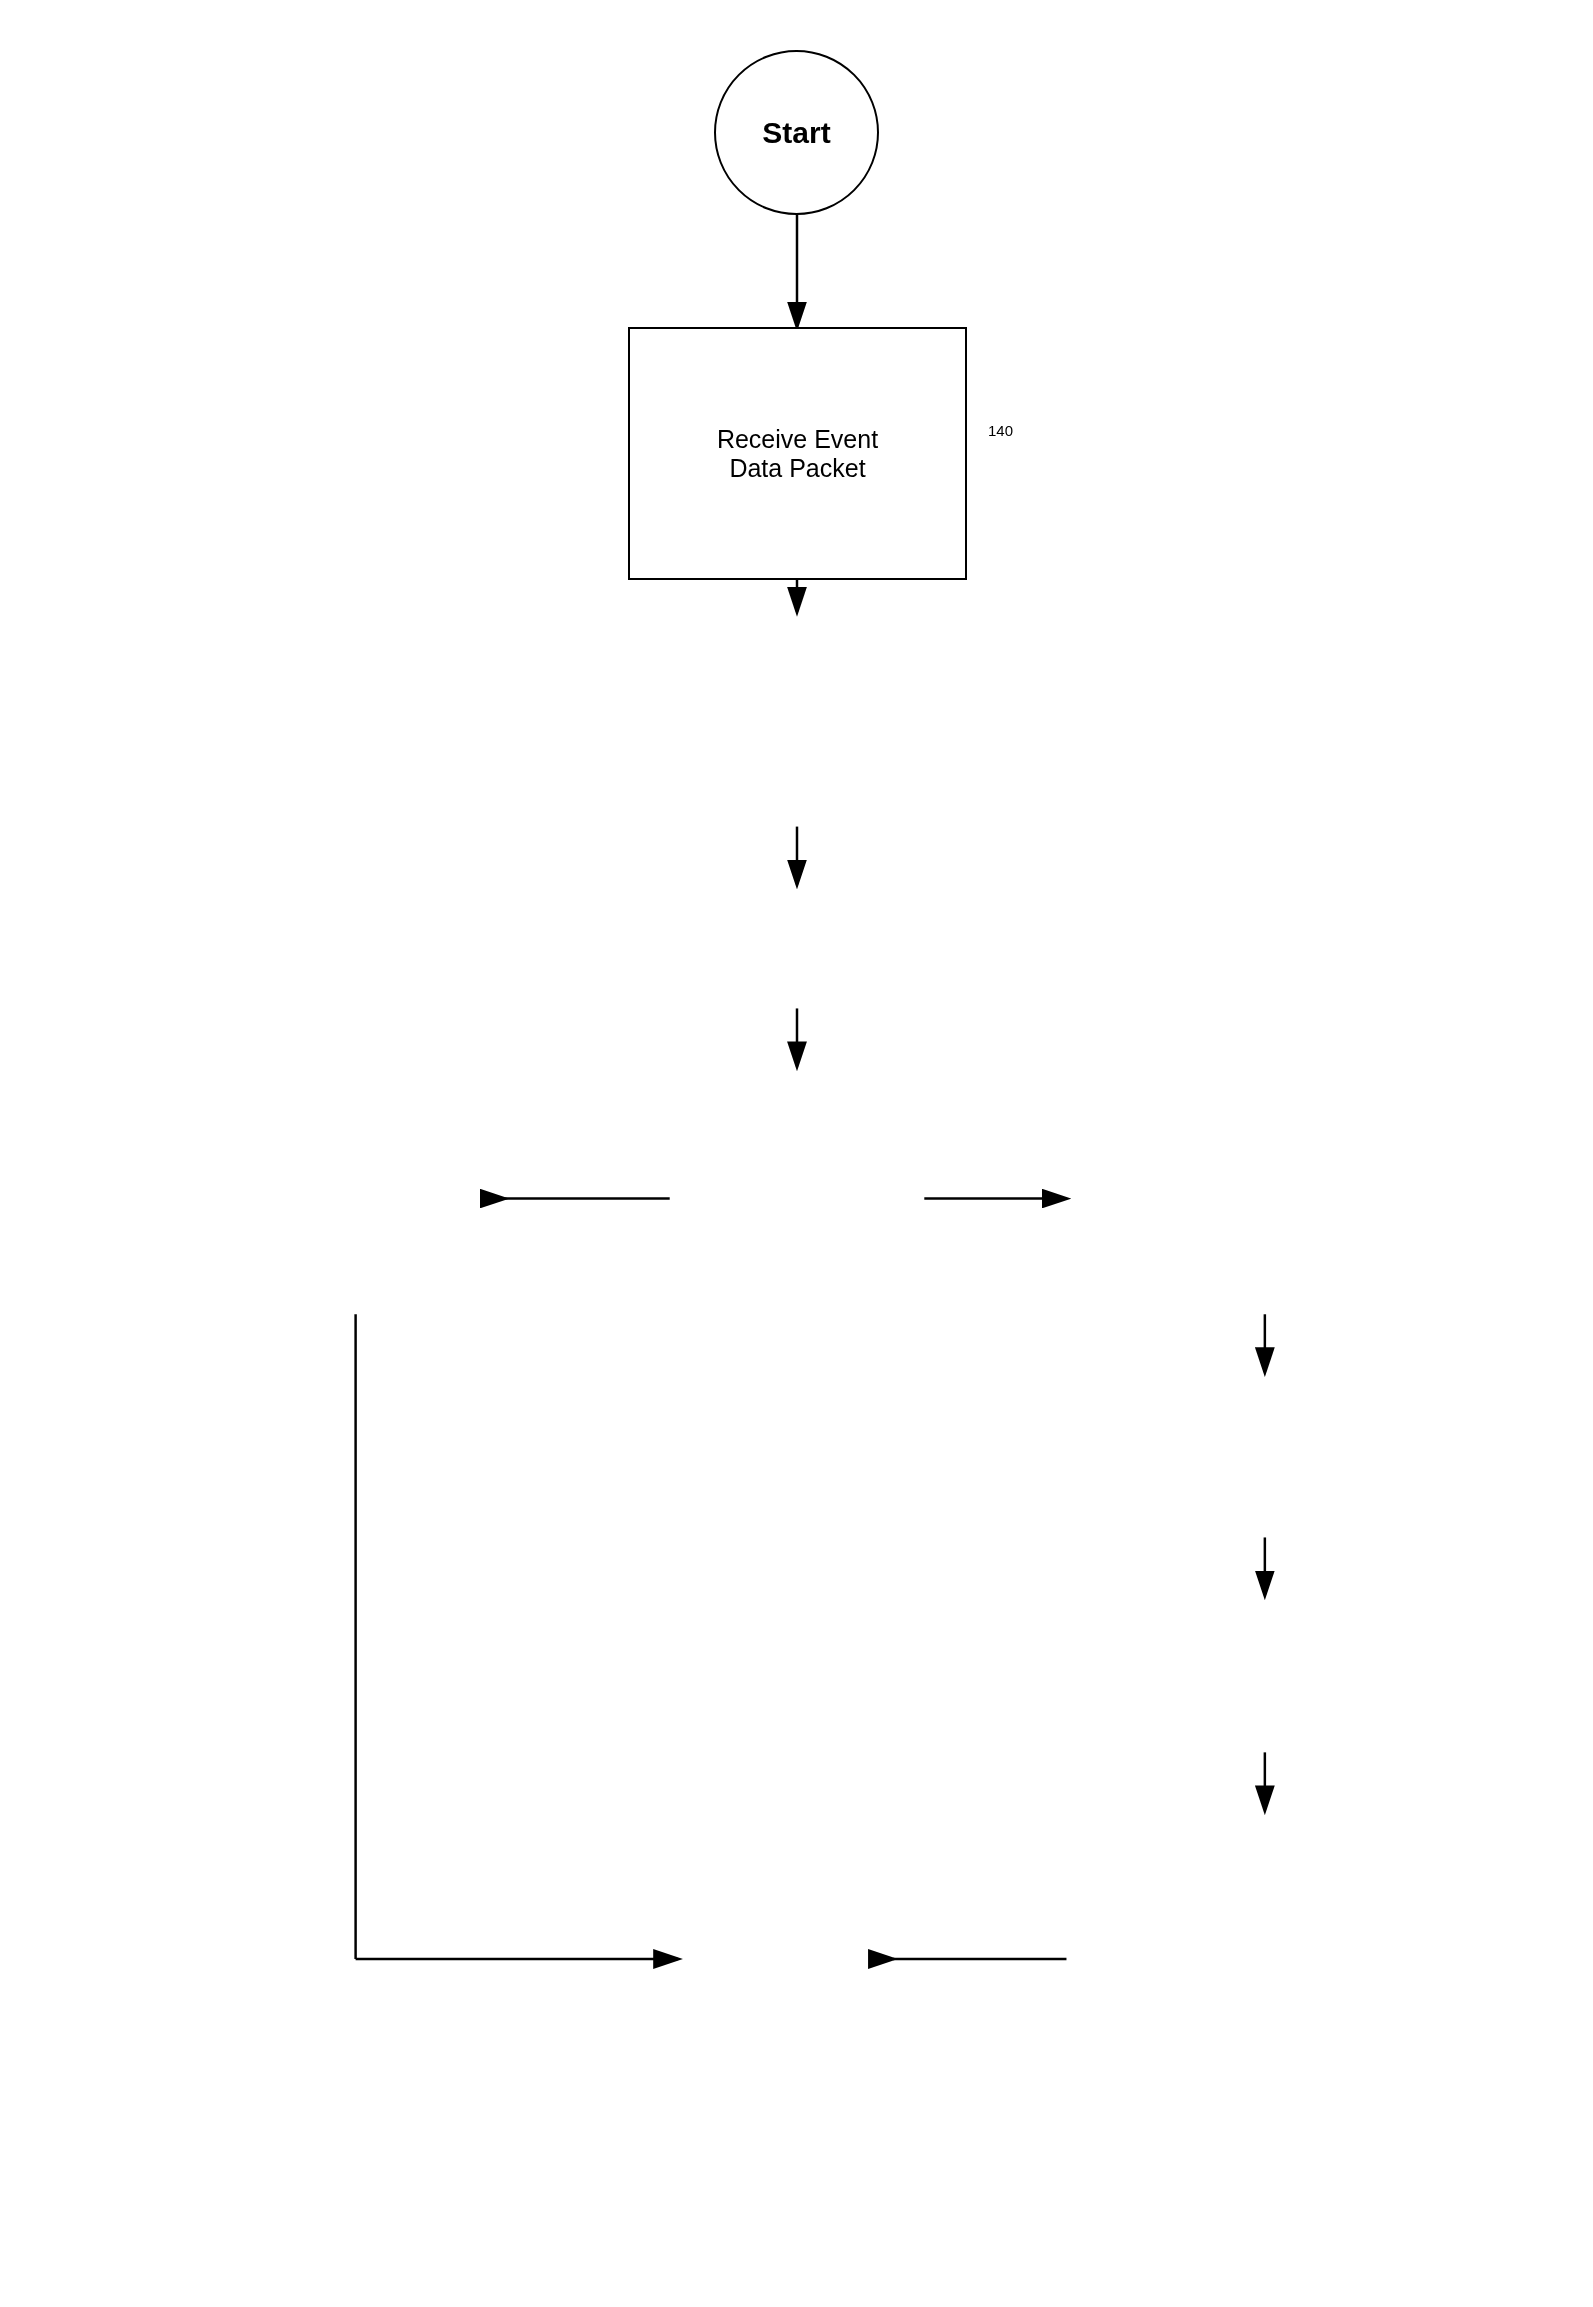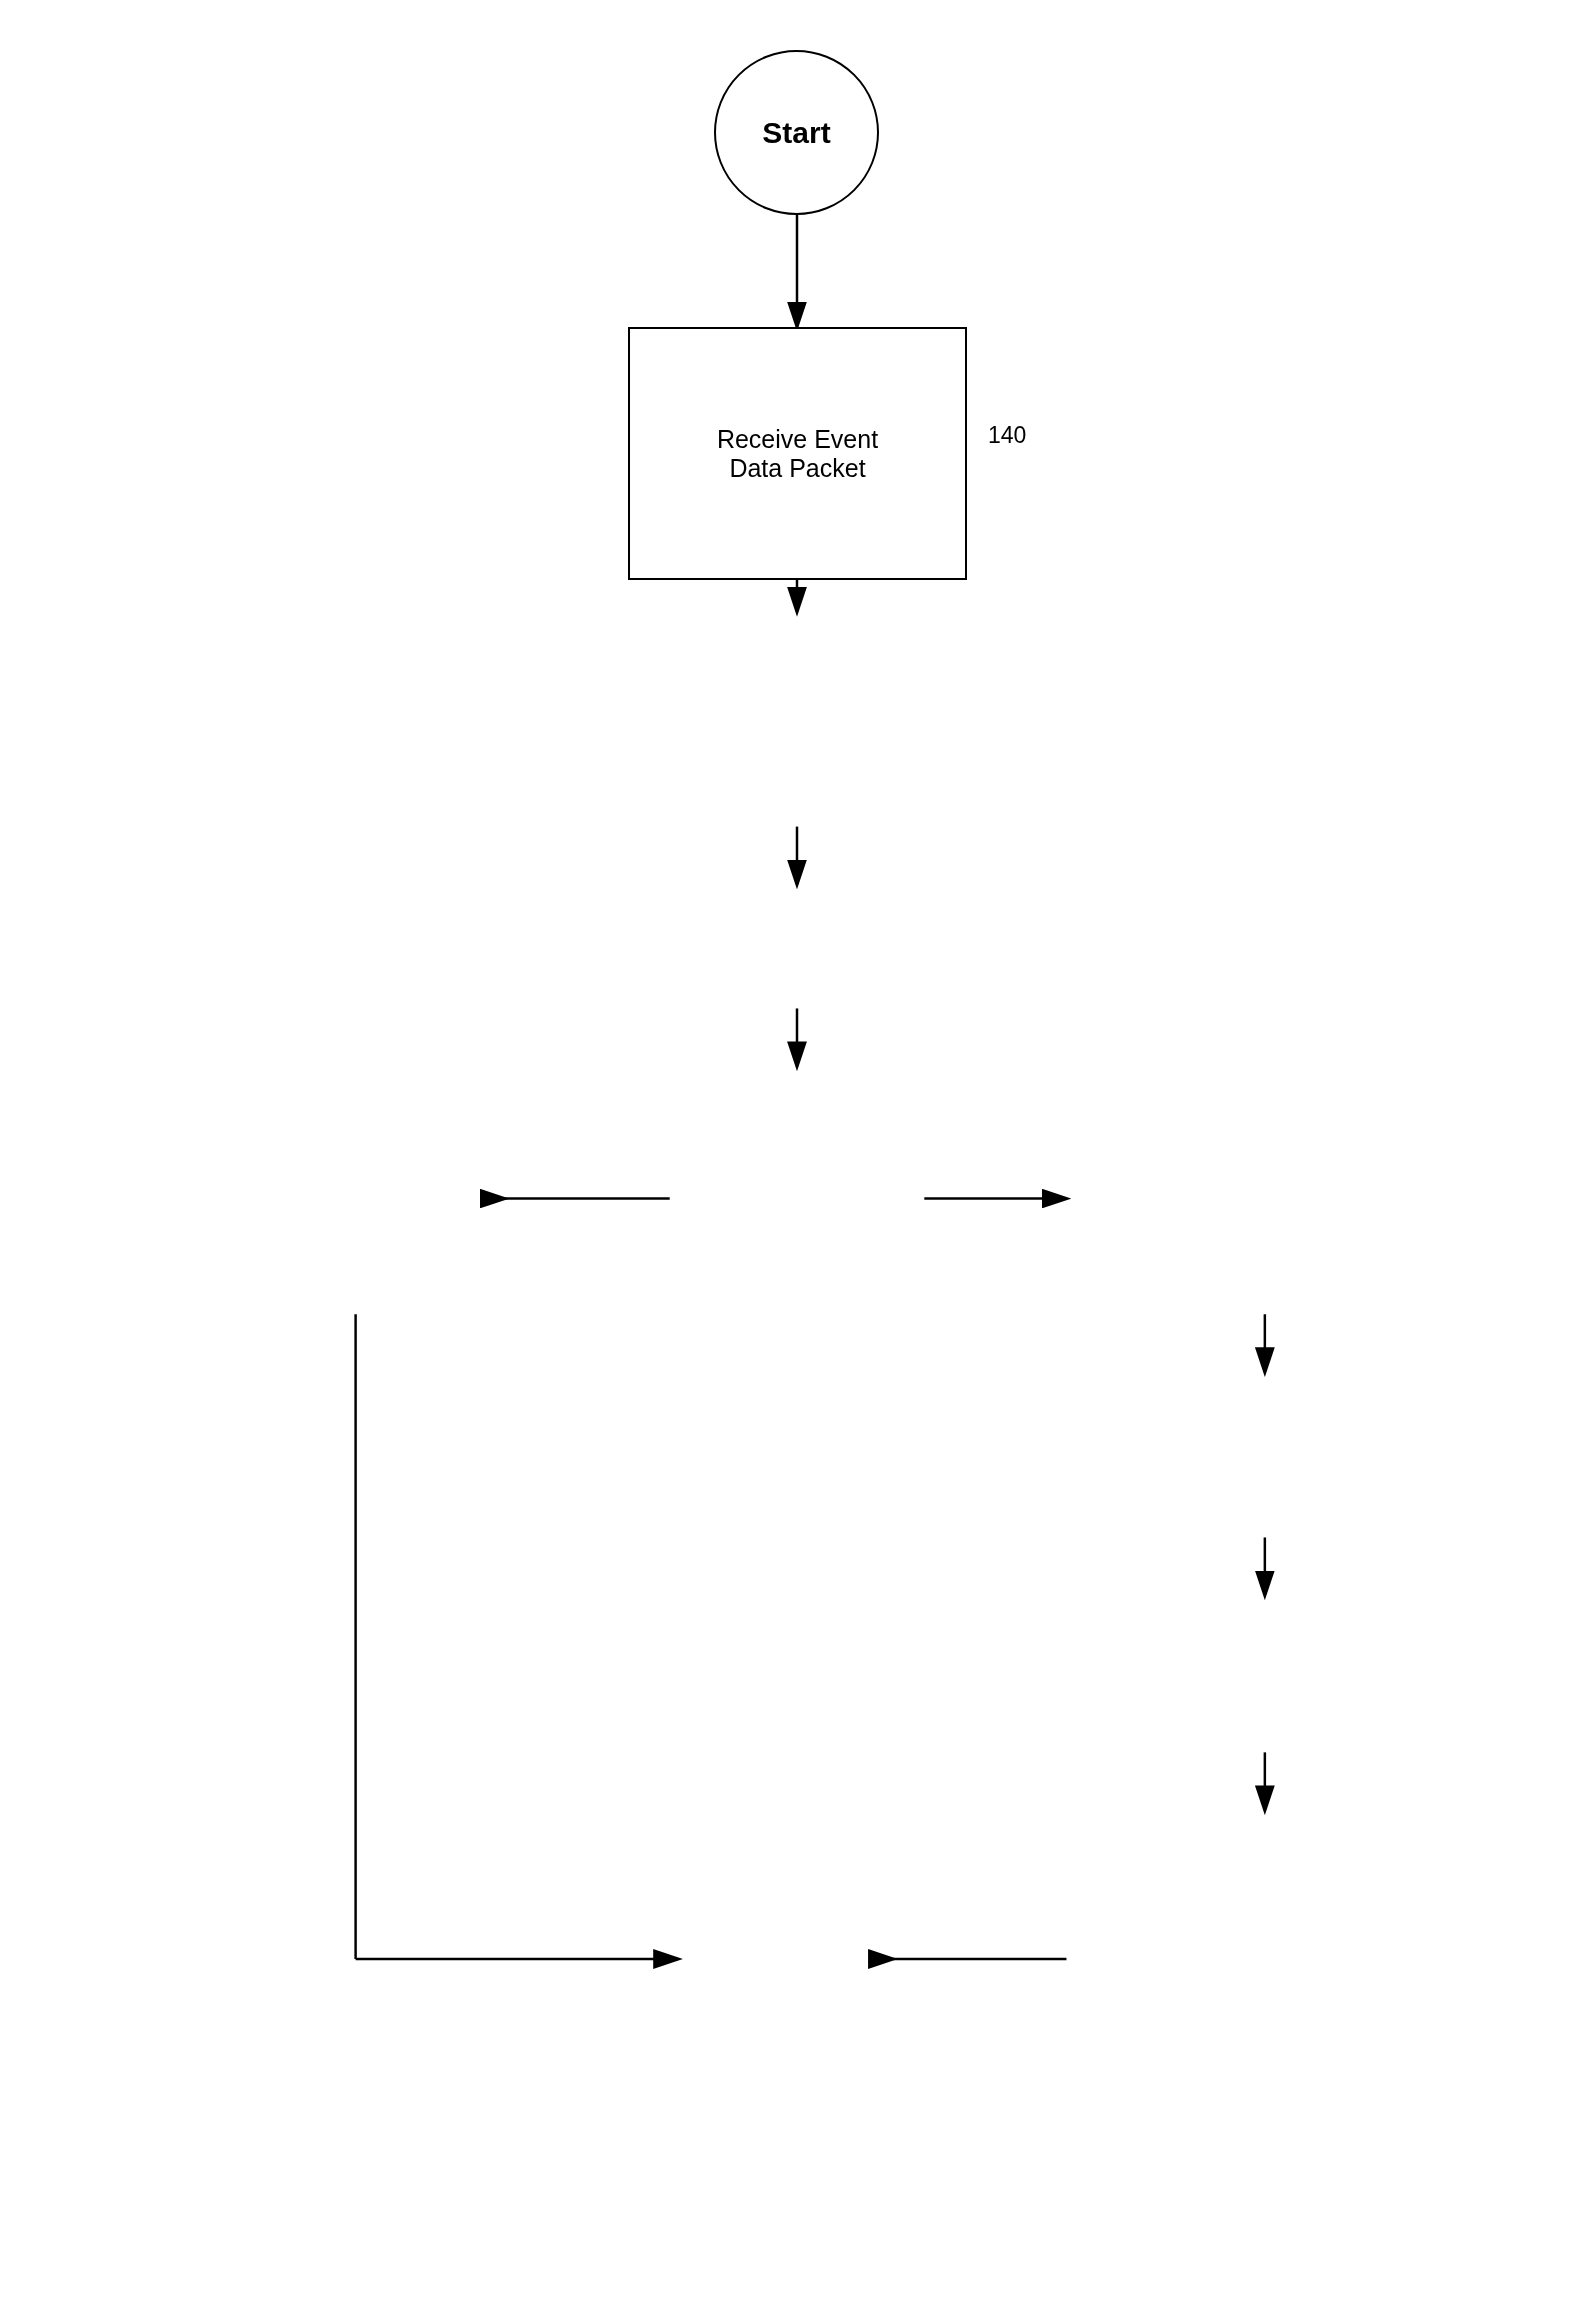--- a/index.html
+++ b/index.html
@@ -29,21 +29,21 @@
     }
     .flow-rect {
       border: 2.5px solid #000;
     }
     .flow-circle {
       border: 2.5px solid #000;
       border-radius: 50%;
     }
     .flow-label {
       position: absolute;
-      font-size: 23px;
+      font-size: 15px;
       font-family: Arial, sans-serif;
       color: #000;
     }
     
     .arrows-svg {
       position: absolute;
       top: 0;
       left: 0;
       width: 1594px;
       height: 2307px;

